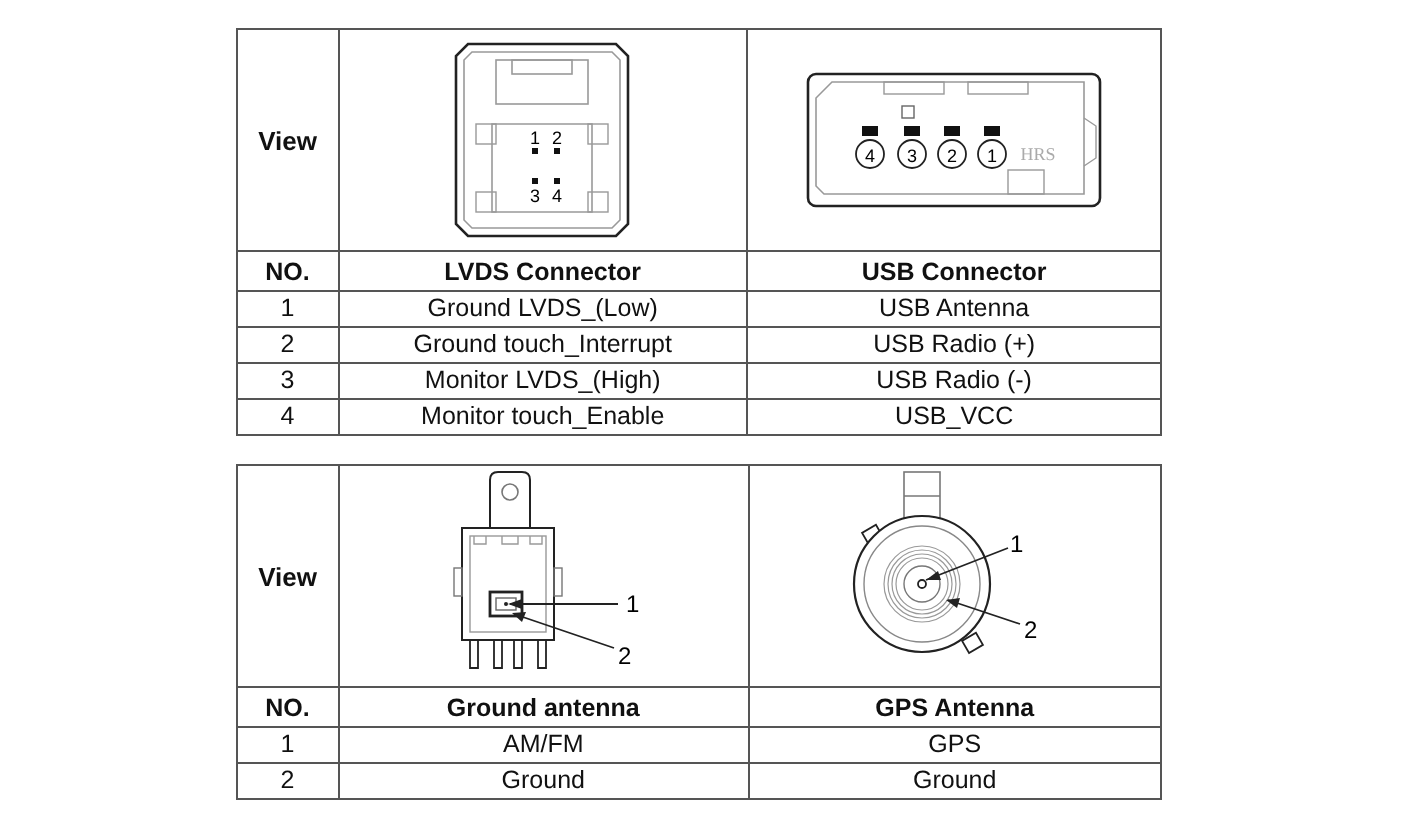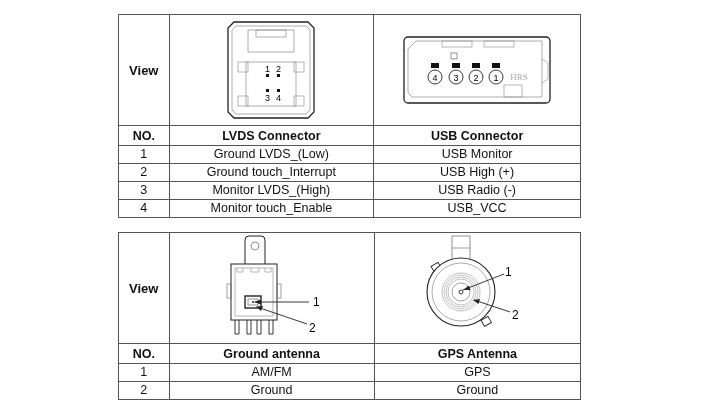--- a/index.html
+++ b/index.html
@@ -71,26 +71,26 @@
     </td>
   </tr>
   <tr class="hdr-row">
     <th class="c1">NO.</th>
     <th class="c2">LVDS Connector</th>
     <th class="c3">USB Connector</th>
   </tr>
   <tr class="data-row">
     <td>1</td>
     <td>Ground LVDS_(Low)</td>
-    <td>USB Monitor</td>
+    <td>USB Antenna</td>
   </tr>
   <tr class="data-row">
     <td>2</td>
     <td>Ground touch_Interrupt</td>
-    <td>USB High (+)</td>
+    <td>USB Radio (+)</td>
   </tr>
   <tr class="data-row">
     <td>3</td>
     <td>Monitor LVDS_(High)</td>
     <td>USB Radio (-)</td>
   </tr>
   <tr class="data-row">
     <td>4</td>
     <td>Monitor touch_Enable</td>
     <td>USB_VCC</td>

